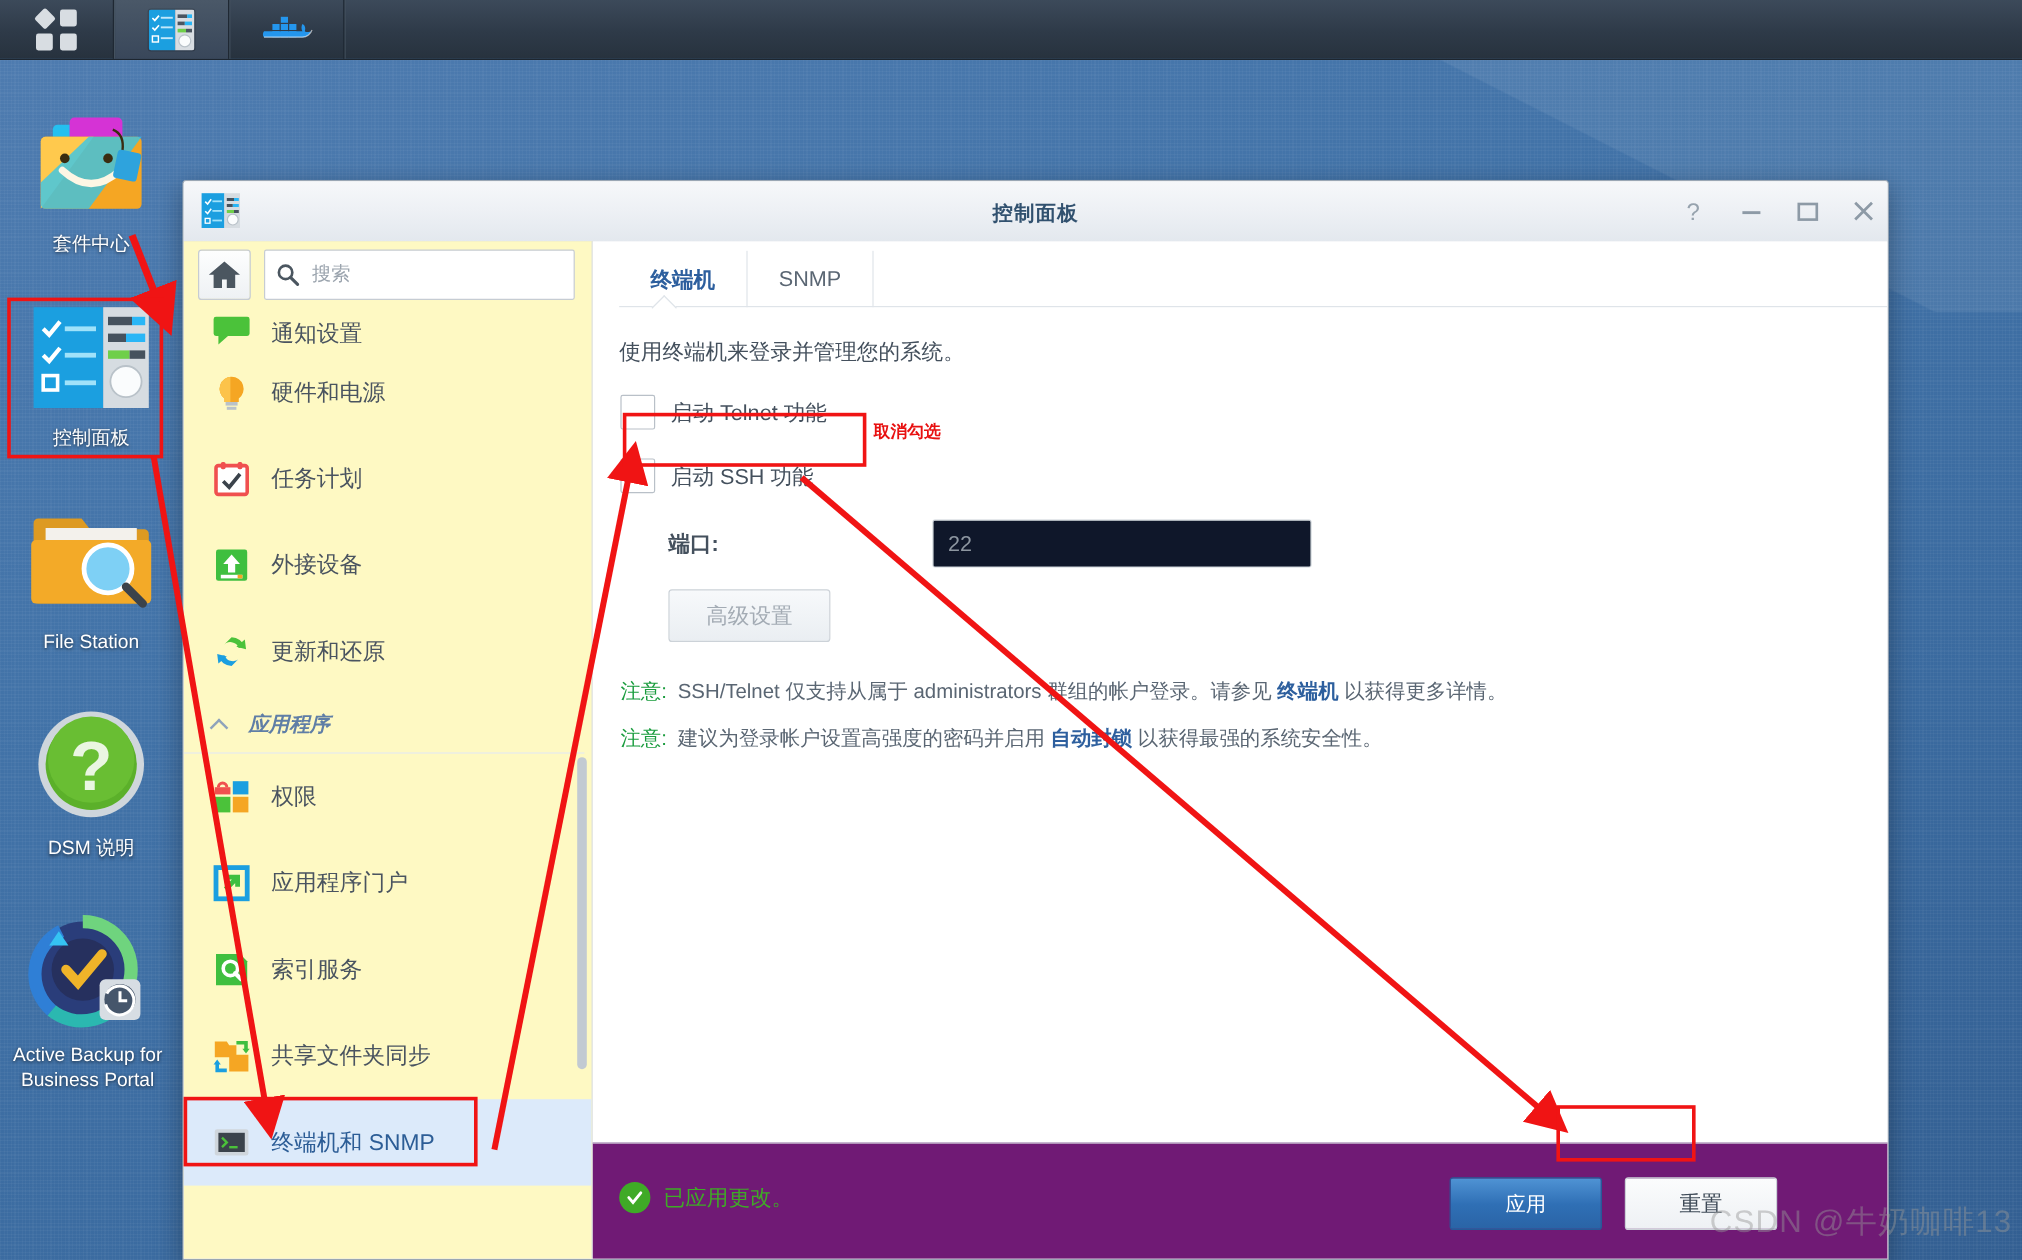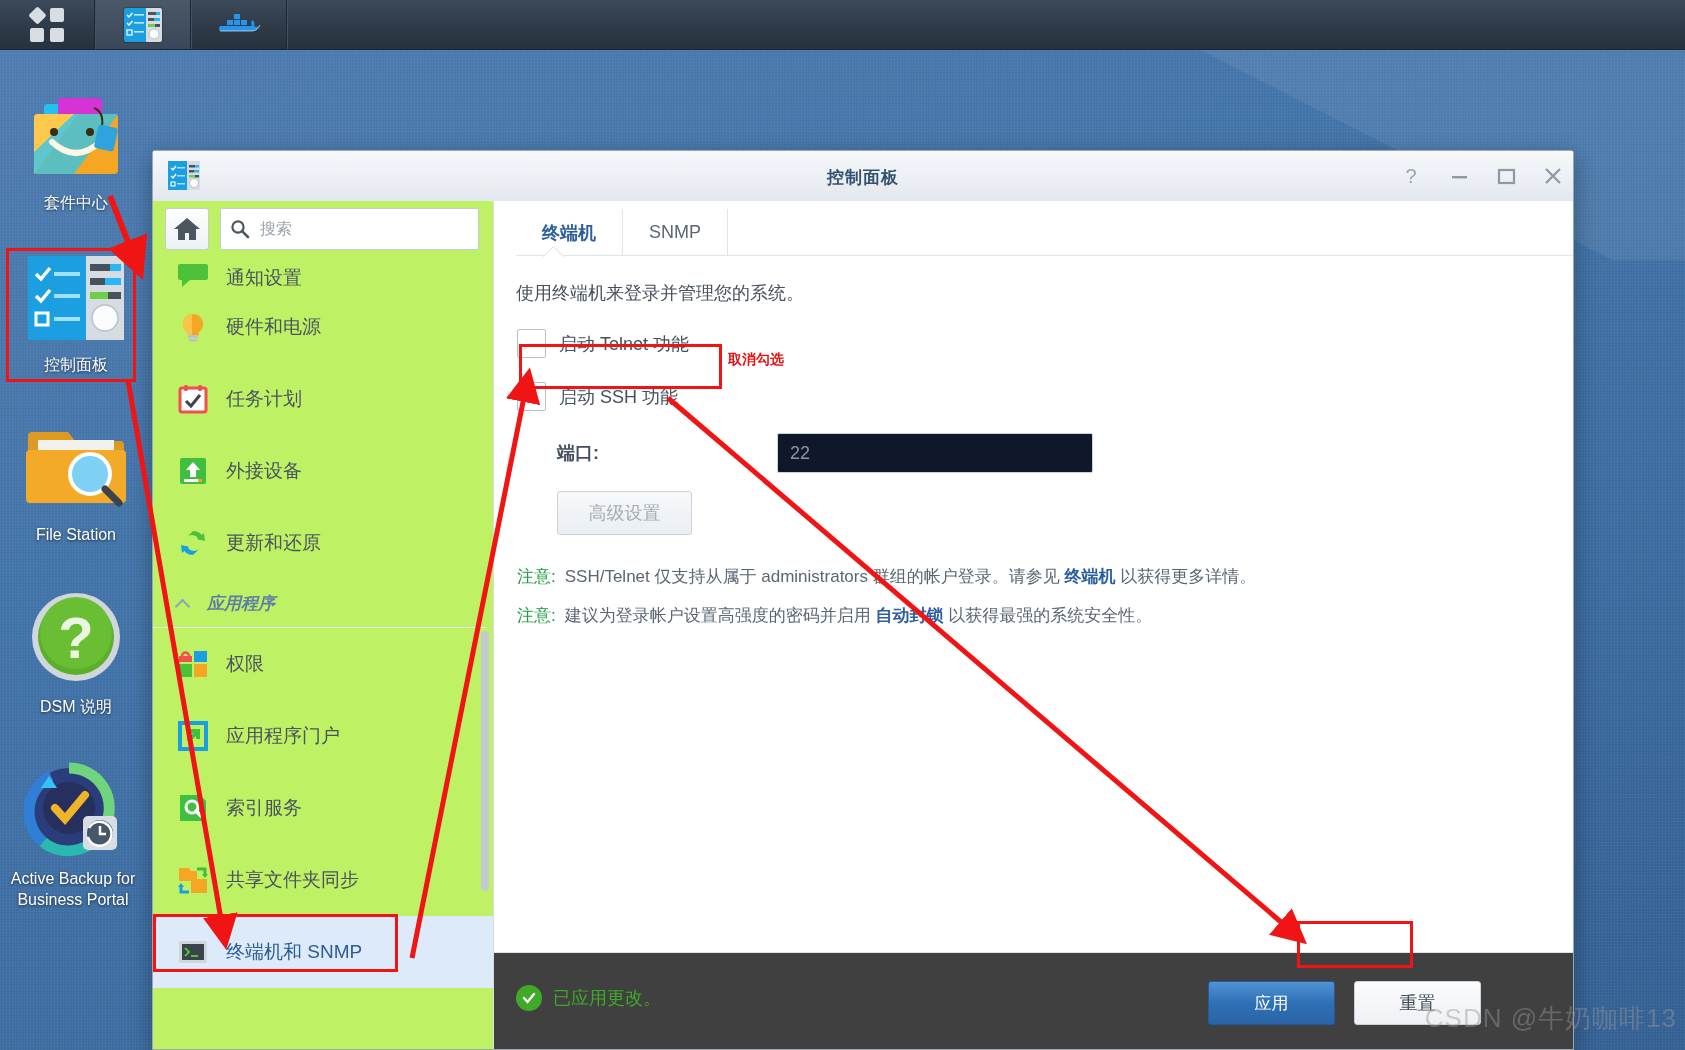--- a/index.html
+++ b/index.html
@@ -75,21 +75,21 @@
   }
   .wbtn{
     position:absolute;top:12px;width:26px;height:26px;cursor:pointer;
     color:#8d9aa6;
   }
   .wbtn svg{display:block;}
   #cpicon-win{position:absolute;left:14px;top:9px;width:34px;height:31px;border-radius:2px;}
   
   #leftpane{
     position:absolute;left:0;top:50px;width:340px;bottom:0;
-    background:#bef264;border-right:1px solid #d7dde3;
+    background:#fef9c3;border-right:1px solid #d7dde3;
   }
   #toolrow{height:56px;display:flex;align-items:center;padding:0 14px 0 12px;gap:11px;}
   #homebtn{
     width:54px;height:40px;border:1px solid #c6ccd3;border-radius:3px;
     background:linear-gradient(180deg,#fdfefe 0%,#eef1f4 100%);
     display:flex;align-items:center;justify-content:center;cursor:pointer;
   }
   #searchbox{
     flex:1;height:40px;border:1px solid #c6ccd3;border-radius:2px;background:#fff;
     display:flex;align-items:center;padding:0 9px;gap:8px;
@@ -161,21 +161,21 @@
     background:linear-gradient(180deg,#f7f9fb 0%,#eaeef2 100%);
     display:flex;align-items:center;justify-content:center;
     font-size:18px;color:#a3abb4;cursor:default;
   }
   .note{padding-left:23px;margin-top:30px;font-size:17px;color:#5a6673;display:flex;gap:9px;}
   .note .kw{color:#1a9c3e;}
   .note b{color:#2d5f9e;}
   
   #footer{
     position:absolute;left:0;right:0;bottom:0;height:96px;
-    border-top:1px solid #dde2e7;background:#404040;
+    border-top:1px solid #dde2e7;background:#701a75;
   }
   #status{
     position:absolute;left:22px;top:32px;display:flex;align-items:center;gap:11px;
     font-size:18px;color:#3faa27;
   }
   .okcircle{
     width:26px;height:26px;border-radius:50%;background:#3faa27;
     display:flex;align-items:center;justify-content:center;flex:0 0 26px;
   }
   #apply-btn{

